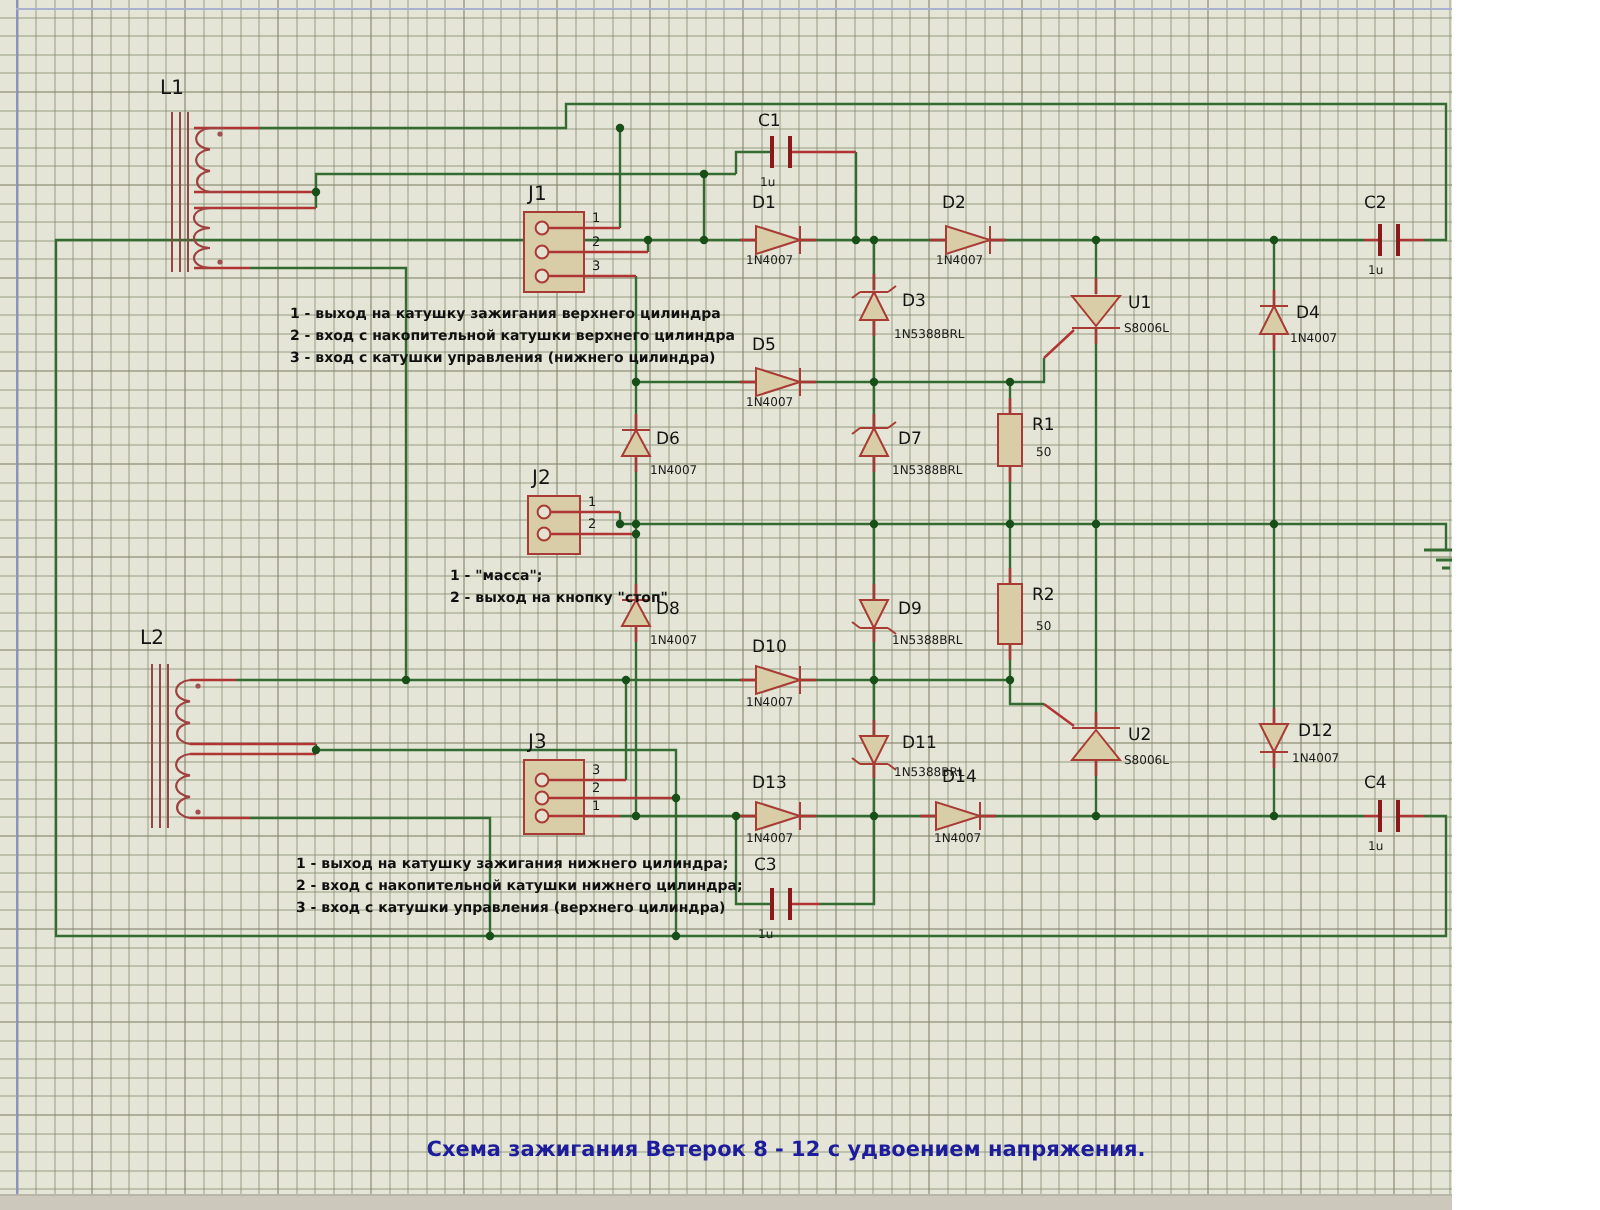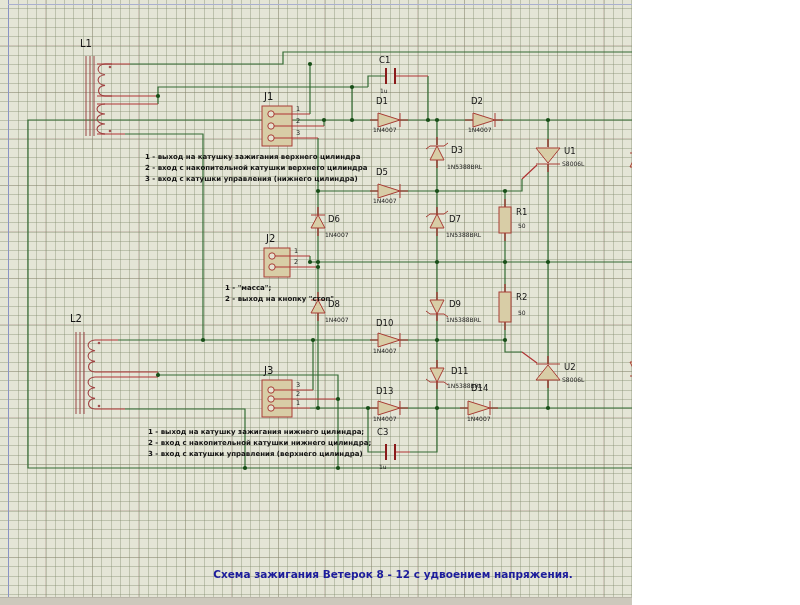--- a/index.html
+++ b/index.html
@@ -1,17 +1,17 @@
 <!DOCTYPE html>
 <html><head>
 <meta charset="utf-8">
 <style>
   html,body{margin:0;padding:0;}
   .canvas{
-    position:relative;width:632px;height:605px;overflow:hidden;
+    position:relative;width:726px;height:605px;overflow:hidden;
     background-color:#e4e5d6;
     background-image:
       repeating-linear-gradient(to right, transparent 0, transparent 8.3px, rgba(125,135,105,.38) 8.3px, rgba(125,135,105,.38) 9.3px),
       repeating-linear-gradient(to bottom, transparent 0, transparent 8.3px, rgba(125,135,105,.38) 8.3px, rgba(125,135,105,.38) 9.3px),
       repeating-linear-gradient(to right, transparent 0, transparent 45.5px, rgba(150,120,110,.28) 45.5px, rgba(150,120,110,.28) 46.5px),
       repeating-linear-gradient(to bottom, transparent 0, transparent 45.5px, rgba(150,120,110,.28) 45.5px, rgba(150,120,110,.28) 46.5px);
     font-family:"DejaVu Sans", sans-serif;
   }
   .sheet-border-v{position:absolute;left:8px;top:0;bottom:0;width:1px;background:#8a93c4;}
   .sheet-border-h{position:absolute;left:8px;top:4px;right:0;height:1px;background:#aab0cf;}

